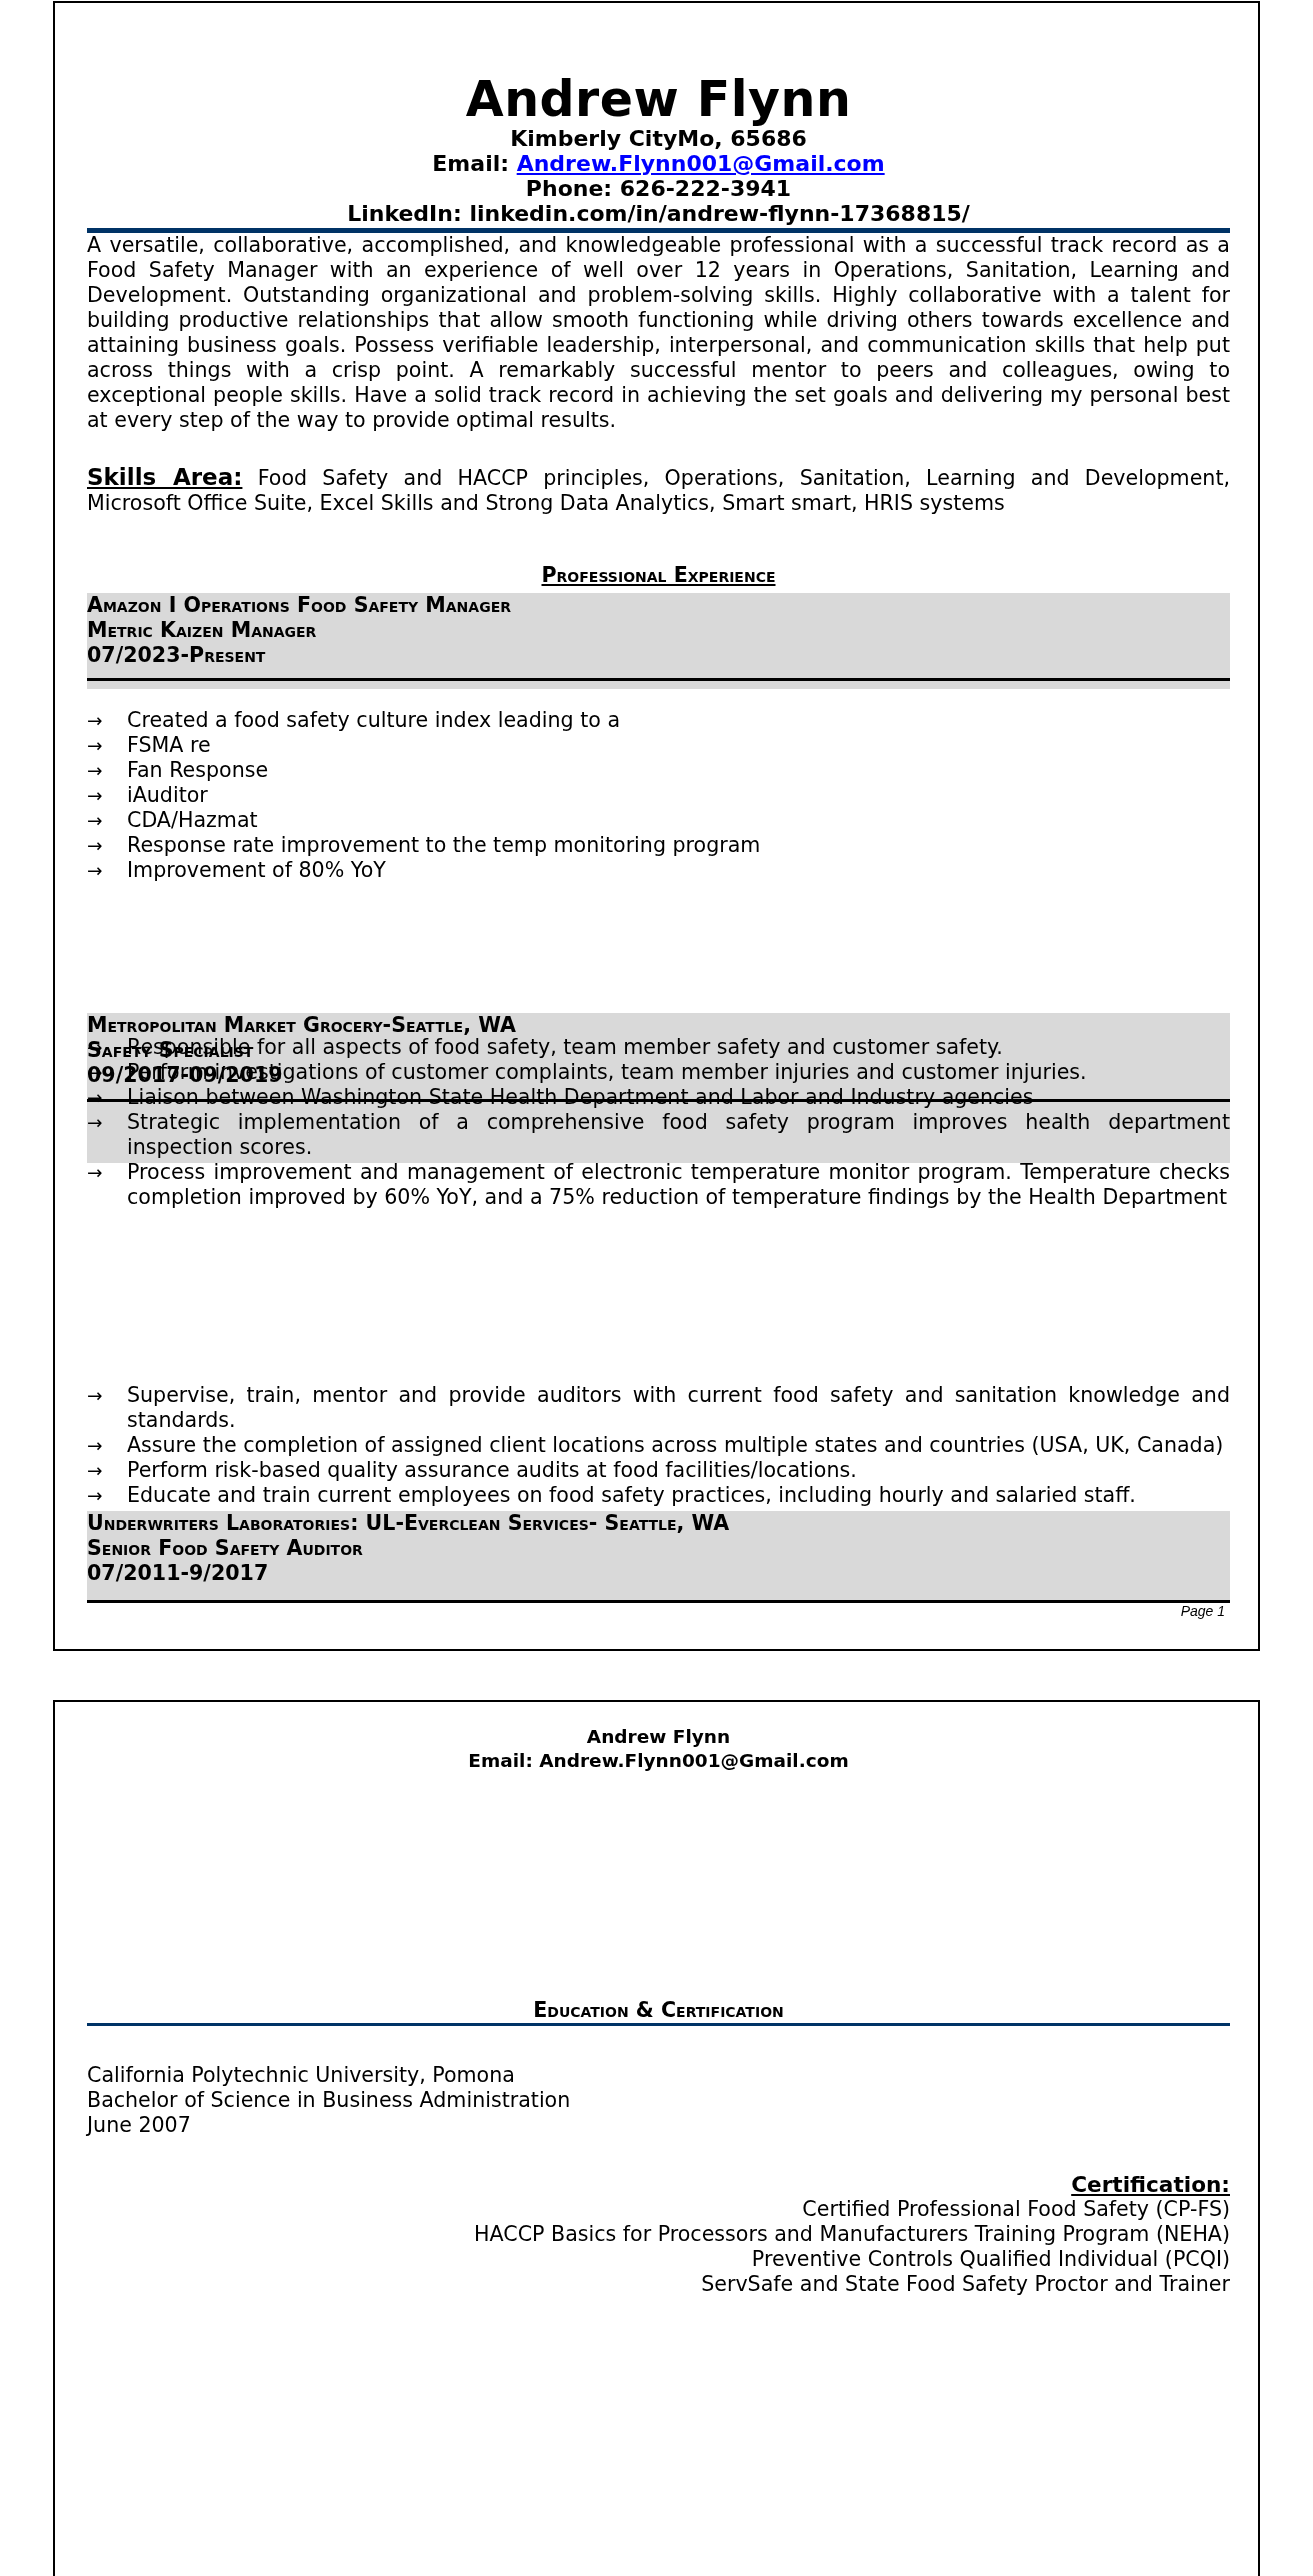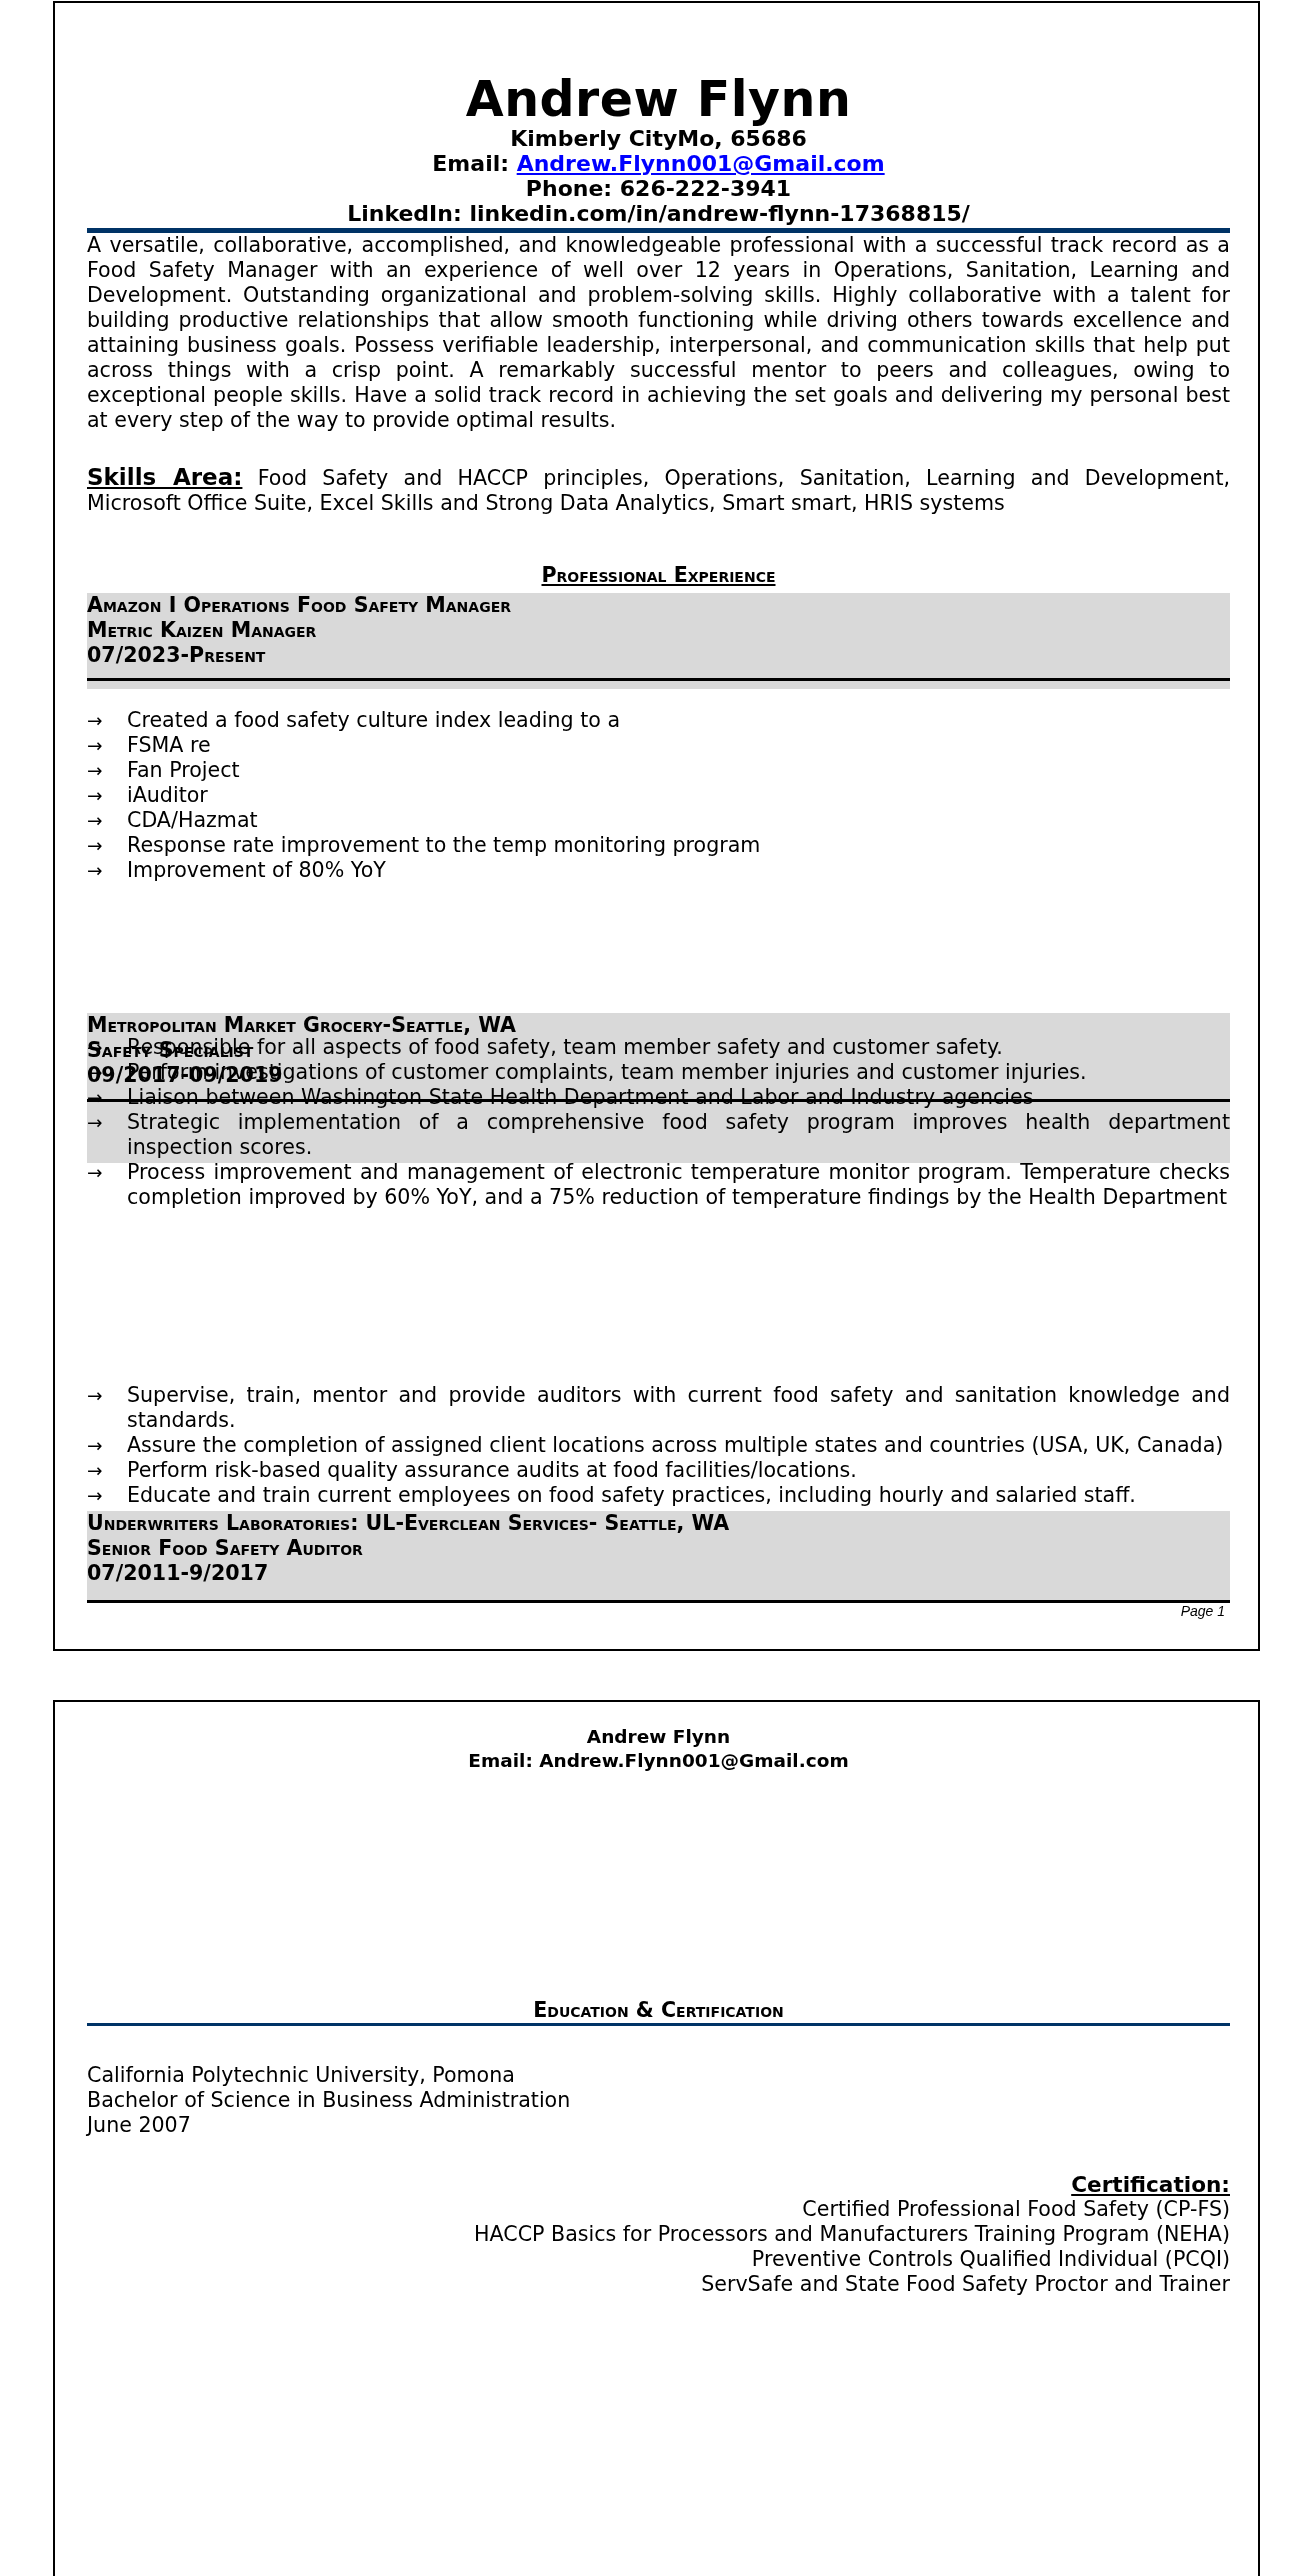--- a/index.html
+++ b/index.html
@@ -54,21 +54,21 @@
 
   <div class="content job-box" style="top:590px; height:96px;">
     <div class="job-line">Amazon I Operations Food Safety Manager</div>
     <div class="job-line">Metric Kaizen Manager</div>
     <div class="job-line">07/2023-Present</div>
     <div class="job-sep" style="top:85px;"></div>
   </div>
   <ul class="content bullets" style="top:705px;">
     <li><span class="arrow">→</span><span>Created  a food safety culture index leading to a</span></li>
     <li><span class="arrow">→</span><span>FSMA re</span></li>
-    <li><span class="arrow">→</span><span>Fan Project</span></li>
+    <li><span class="arrow">→</span><span>Fan Response</span></li>
     <li><span class="arrow">→</span><span>iAuditor</span></li>
     <li><span class="arrow">→</span><span>CDA/Hazmat</span></li>
     <li><span class="arrow">→</span><span>Response rate improvement to the temp monitoring program</span></li>
     <li><span class="arrow">→</span><span>Improvement of 80% YoY</span></li>
   </ul>
 
   <div class="content job-box" style="top:914px; height:150px;">
     <div class="job-line">Metropolitan Market Grocery-Seattle, WA</div>
     <div class="job-line">Safety Specialist</div>
     <div class="job-line">09/2017-09/2019</div>

